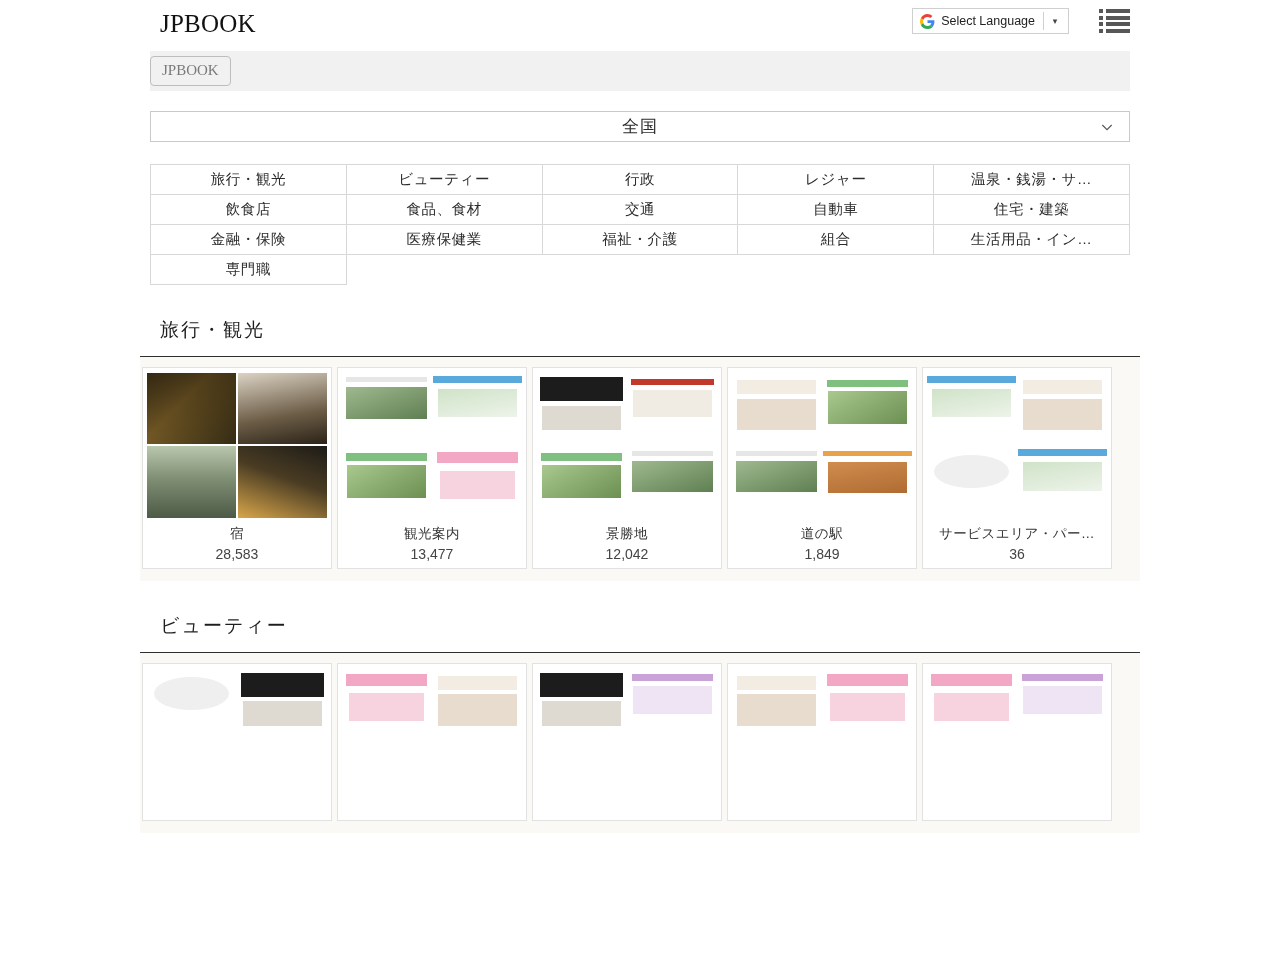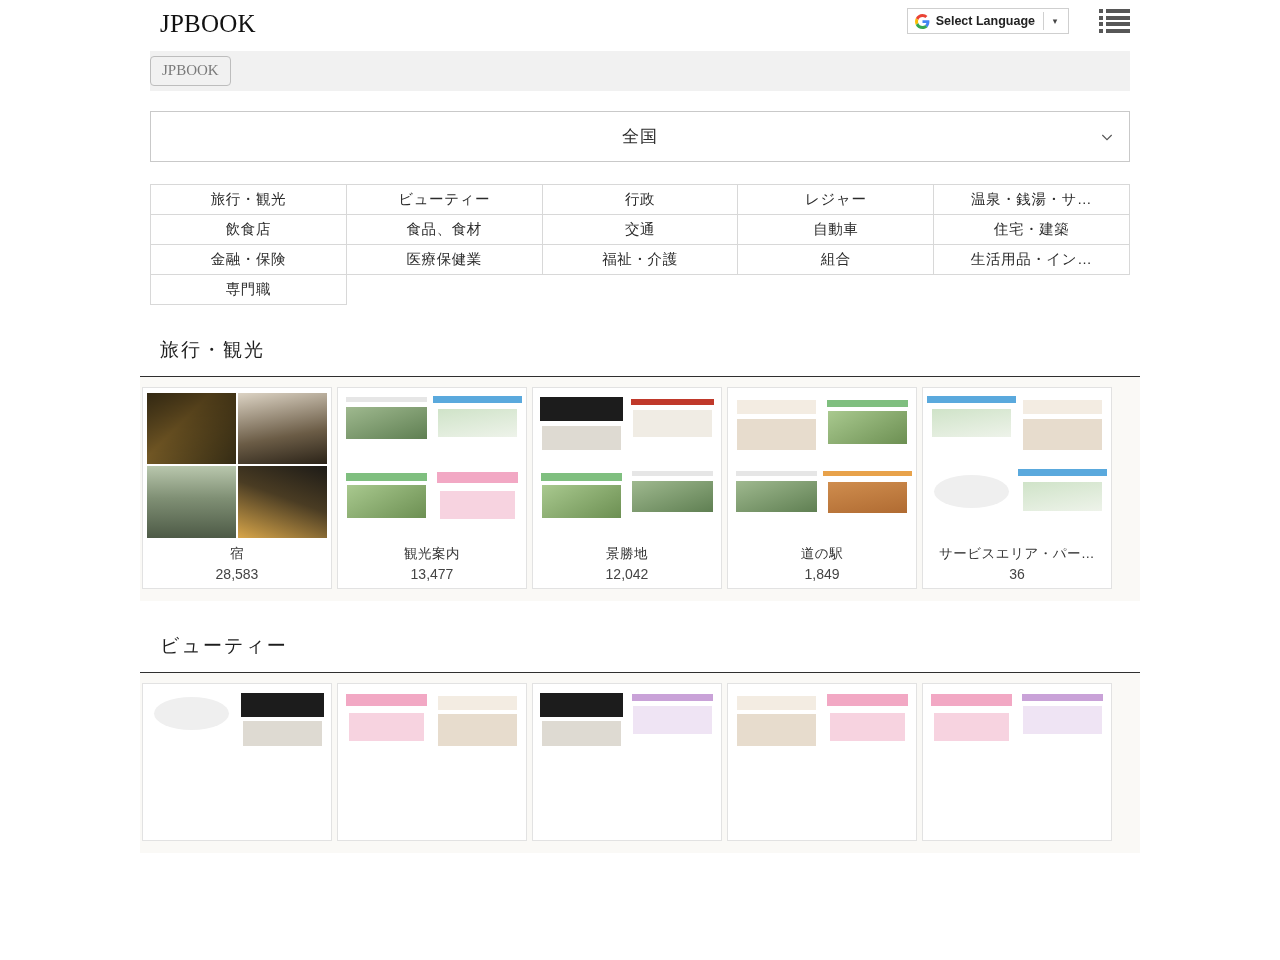--- a/index.html
+++ b/index.html
@@ -38,21 +38,20 @@
   .gtrans {
     display: flex;
     align-items: center;
     border: 1px solid #cfcfcf;
     background: #ffffff;
     height: 26px;
     padding: 0 2px 0 7px;
     font-size: 12.5px;
     color: #222;
     white-space: nowrap;
-    font-weight: bold;
   }
   .g-logo {
     width: 15px; height: 15px;
     margin-right: 6px;
     flex: 0 0 15px;
   }
   .gtrans-label { padding-right: 8px; }
   .gtrans-sep {
     width: 1px; height: 18px;
     background: #d0d0d0;
@@ -91,21 +90,21 @@
     border-radius: 4px;
     background: #f1f1f1;
     padding: 6px 11px 7px;
     line-height: 1;
     margin-left: 0;
   }
 
   
   .select-wrap {
     margin: 20px 150px 0 150px;
-    height: 51px;
+    height: 31px;
     border: 1px solid #c9c9c9;
     background: #ffffff;
     display: flex;
     align-items: center;
     position: relative;
     cursor: pointer;
   }
   .select-value {
     flex: 1;
     text-align: center;

